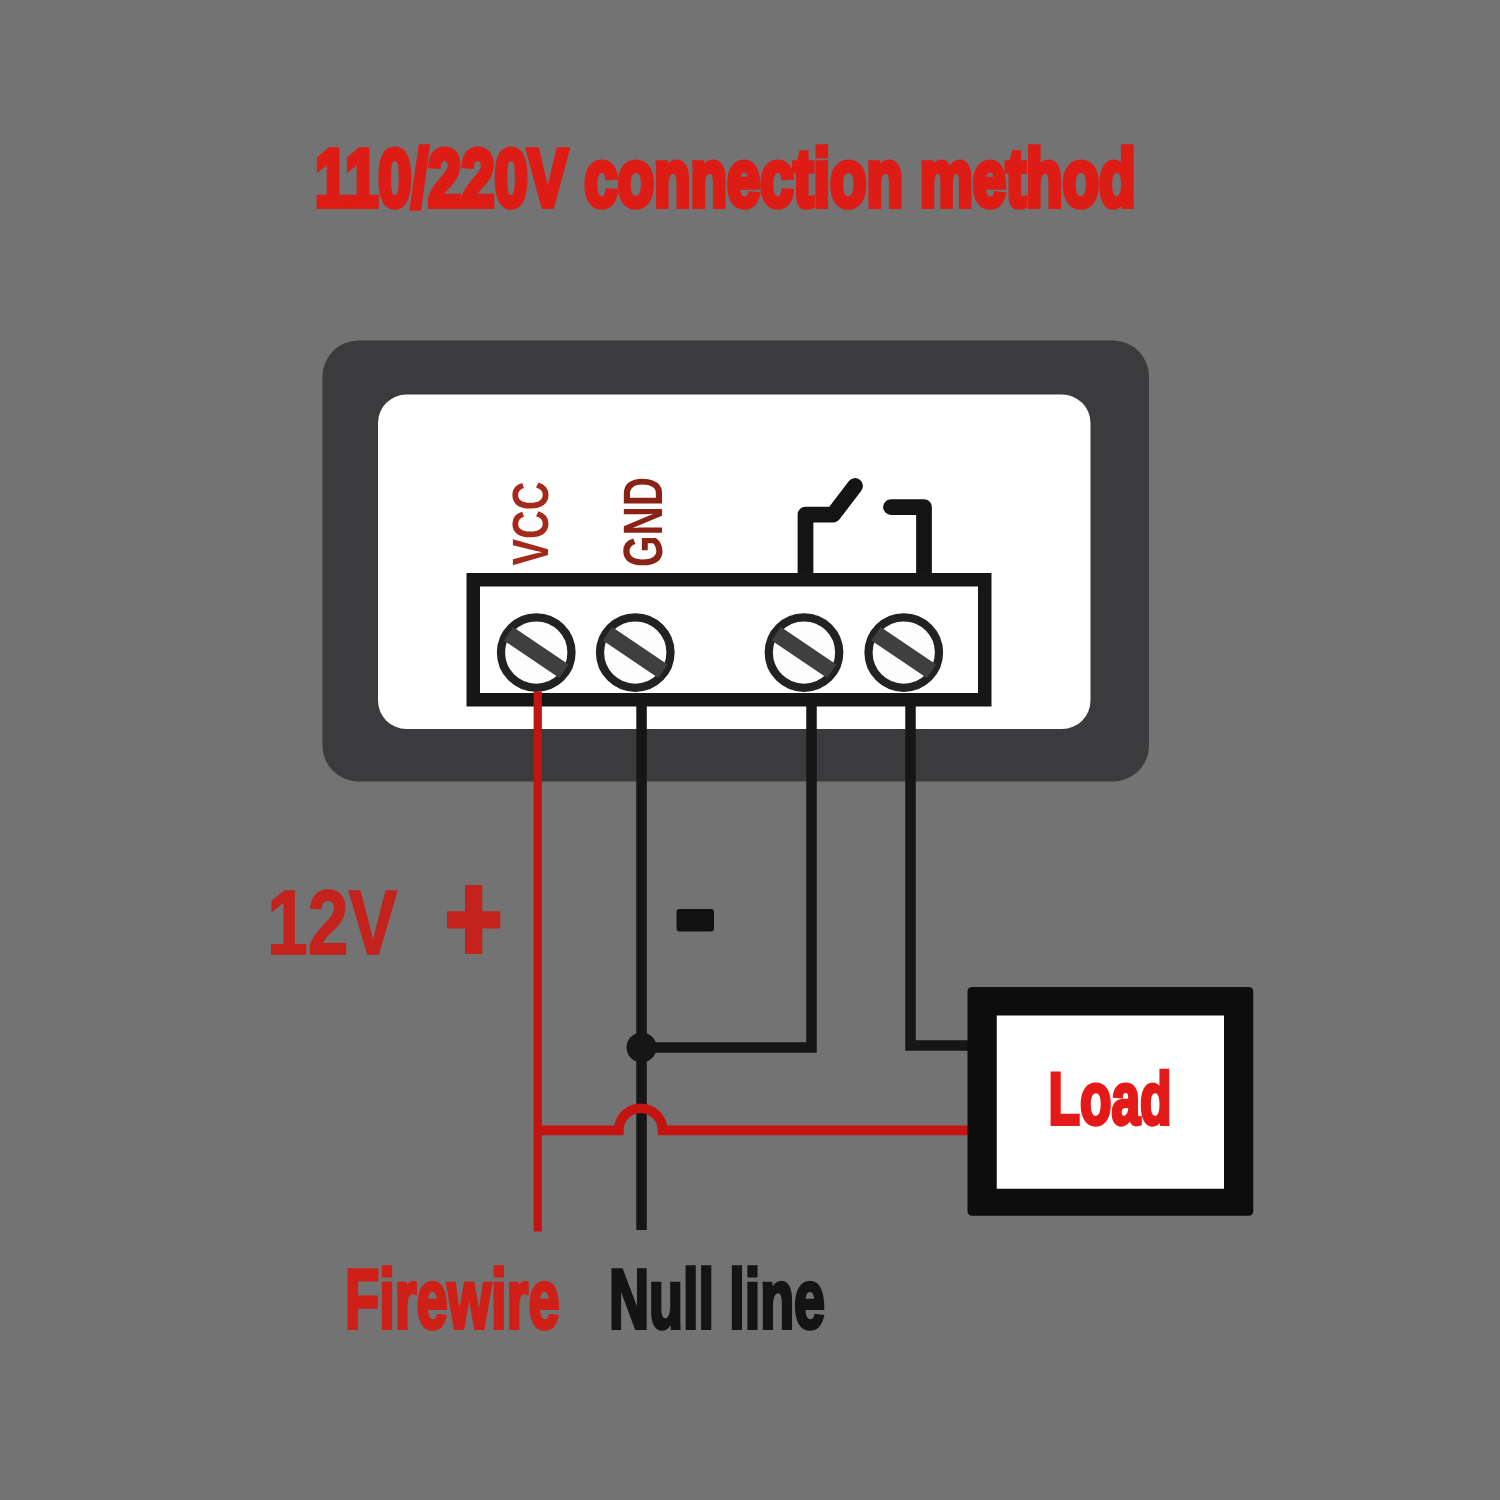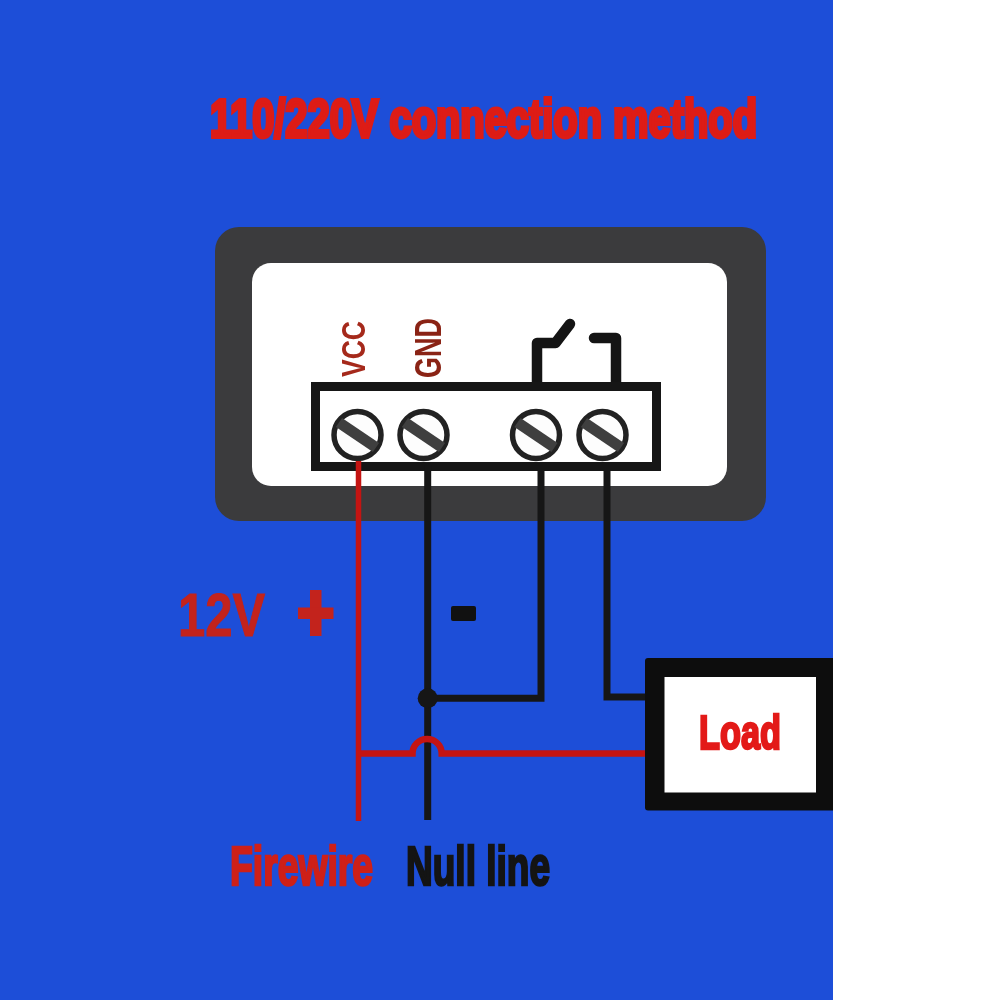--- a/index.html
+++ b/index.html
@@ -1,16 +1,16 @@
 <!DOCTYPE html>
 <html><head>
 <meta charset="utf-8">
 <style>
   html,body{margin:0;padding:0;background:#ffffff;}
-  #page{position:relative;width:833px;height:1000px;background:#1d4ed8;overflow:hidden;
+  #page{position:relative;width:1000px;height:1000px;background:#737373;overflow:hidden;
         font-family:"Liberation Sans", sans-serif;}
   svg{position:absolute;left:0;top:0;}
 </style>
 </head>
 <body>
 <div id="page">
 <svg width="1000" height="1000" viewBox="0 0 1000 1000">
 
   <text x="210" y="137" font-family="Liberation Sans, sans-serif" font-size="54" font-weight="700" fill="#dd1c16" stroke="#dd1c16" stroke-width="4" textLength="547" lengthAdjust="spacingAndGlyphs">110/220V connection method</text>
 

